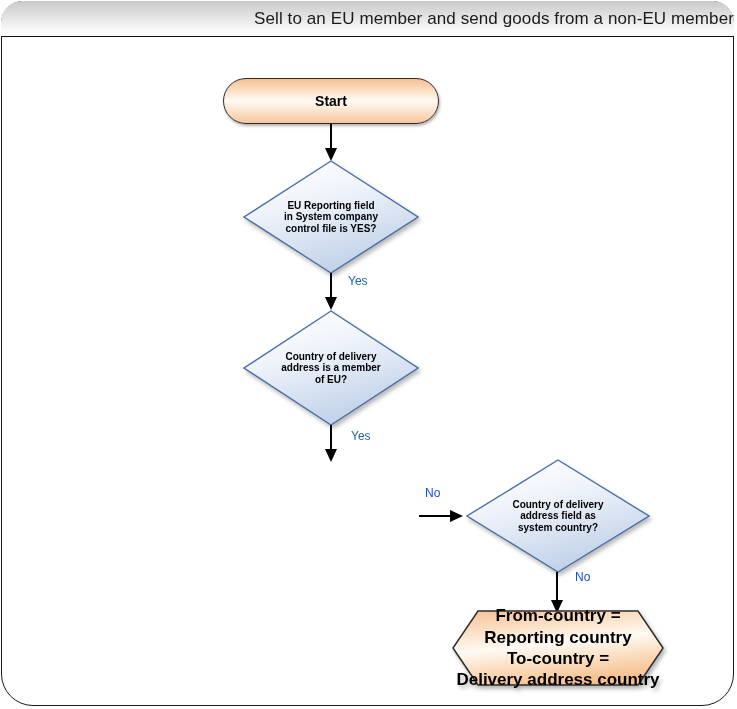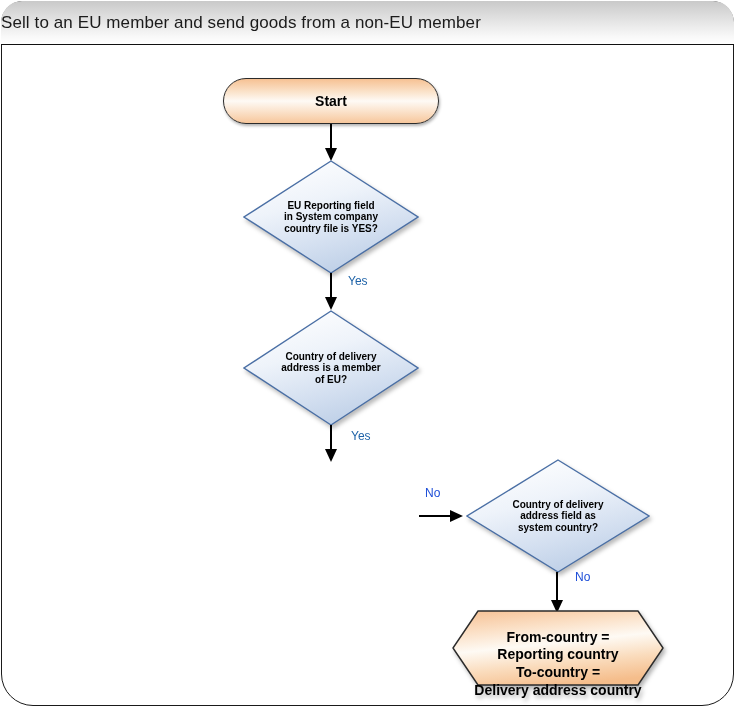--- a/index.html
+++ b/index.html
@@ -27,28 +27,28 @@
     box-sizing: border-box;
     border: 1px solid #1a1a1a;
     border-radius: 22px 22px 32px 32px;
     background: #ffffff;
   }
   .titlebar {
     position: absolute;
     left: 1px;
     top: 1px;
     width: 733px;
-    height: 44px;
+    height: 36px;
     box-sizing: border-box;
     border-bottom: 1px solid #111111;
     border-radius: 21px 21px 0 0;
     background: linear-gradient(to bottom, #c9c9c9 0%, #d6d6d6 22%, #e9e9e9 55%, #f8f8f8 82%, #ffffff 100%);
     display: flex;
     align-items: center;
-    justify-content: flex-start;
+    justify-content: flex-end;
   }
   .titlebar .title-text {
     font-size: 17px;
     color: #1b1b1b;
     letter-spacing: 0.1px;
     white-space: nowrap;
   }
 
   
   .node {
@@ -91,21 +91,21 @@
   }
   .diamond-wrap .label { font-size: 10px; }
 
   
   .hex-wrap { filter: drop-shadow(2px 3px 2px rgba(0,0,0,0.30)); }
   .hex-shape {
     position: absolute;
     left: 0; top: 0;
     width: 100%; height: 100%;
   }
-  .hex-wrap .label { font-size: 14px; line-height: 1.26; margin-top: 16px; }
+  .hex-wrap .label { font-size: 17px; line-height: 1.26; }
 
   
   .conn { position: absolute; }
   .conn-line-v {
     position: absolute;
     width: 2px;
     background: #000000;
   }
   .conn-line-h {
     position: absolute;
@@ -163,21 +163,21 @@
           <stop offset="38%" stop-color="#eef3fa"></stop>
           <stop offset="72%" stop-color="#d3dff0"></stop>
           <stop offset="100%" stop-color="#bccee6"></stop>
         </linearGradient>
       </defs>
       <polygon points="88,1 175,57 88,113 1,57" fill="url(#gradDia1)" stroke="#4a6fa5" stroke-width="1.4"></polygon>
     </svg>
     <span class="label">
       <span>EU Reporting field</span>
       <span>in System company</span>
-      <span>country file is YES?</span>
+      <span>control file is YES?</span>
     </span>
   </div>
 
   <div class="conn">
     <div class="conn-line-v" style="left:330px; top:273px; height:33px;"></div>
     <div class="arrowhead-down" style="left:325px; top:297px;"></div>
     <span class="edge-label yes" style="left:348px; top:274px;">Yes</span>
   </div>
 
   <div class="node diamond-wrap" style="left:243px; top:310px; width:176px; height:116px;">

